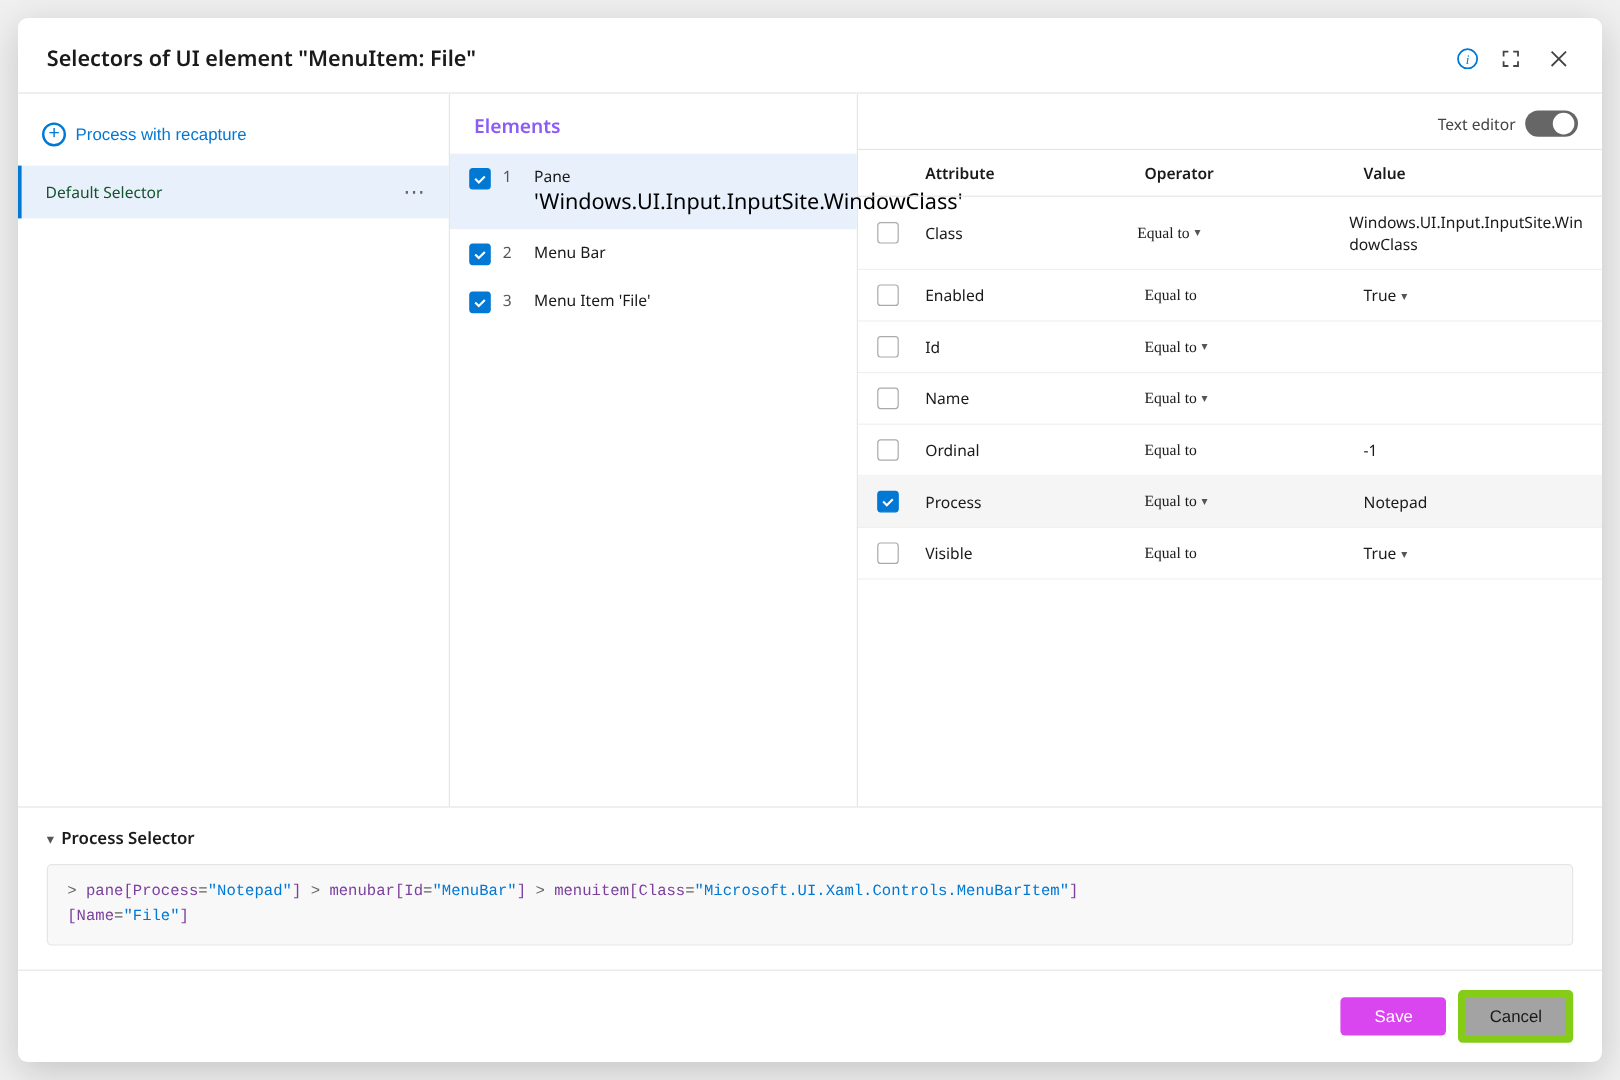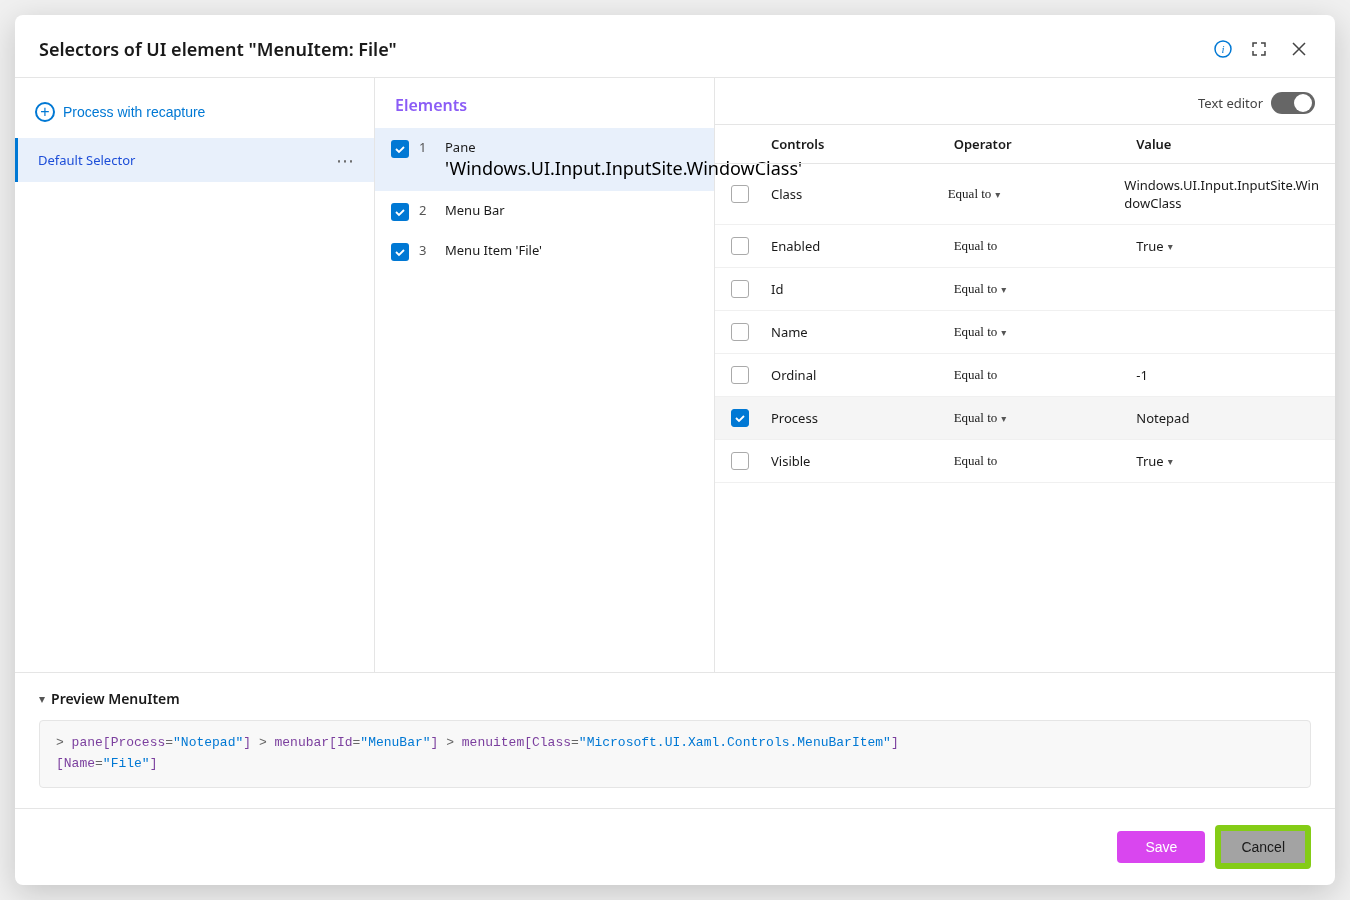--- a/index.html
+++ b/index.html
@@ -120,21 +120,21 @@
       cursor: pointer;
       border-left: 3px solid transparent;
       background: #f0f0f0;
     }
     .selector-item.active {
       background: #e8f0fb;
       border-left-color: #0078d4;
     }
     .selector-item-label {
       font-size: 13px;
-      color: #1d4ed8;
+      color: #14532d;
       font-weight: 400;
     }
     .more-icon {
       color: #666;
       font-size: 18px;
       cursor: pointer;
     }
 
     
     .center-panel {
@@ -454,21 +454,21 @@
       <div class="attributes-header-row">
         <div style="flex:1"></div>
         <div style="display:flex;align-items:center;gap:8px;">
           <span class="text-editor-label">Text editor</span>
           <div class="toggle-switch"></div>
         </div>
       </div>
 
       <div class="attr-table-header">
         <span></span>
-        <span>Controls</span>
+        <span>Attribute</span>
         <span>Operator</span>
         <span>Value</span>
       </div>
 
       <div class="attr-table">
 
         <div class="attr-row">
           <div class="attr-checkbox"></div>
           <span class="attr-name">Class</span>
           <div class="operator-dropdown">
@@ -550,21 +550,21 @@
             <span class="chevron-icon">▾</span>
           </div>
         </div>
       </div>
     </div>
   </div>
 
   <div class="preview-section">
     <div class="preview-header">
       <span class="collapse-icon">▾</span>
-      <span class="preview-header-text">Preview MenuItem</span>
+      <span class="preview-header-text">Process Selector</span>
     </div>
     <div class="preview-code">
       <span class="code-symbol">&gt; </span><span class="code-element">pane</span><span class="code-bracket">[</span><span class="code-attr-name">Process</span><span class="code-symbol">=</span><span class="code-string">"Notepad"</span><span class="code-bracket">]</span><span class="code-symbol"> &gt; </span><span class="code-element">menubar</span><span class="code-bracket">[</span><span class="code-attr-name">Id</span><span class="code-symbol">=</span><span class="code-string">"MenuBar"</span><span class="code-bracket">]</span><span class="code-symbol"> &gt; </span><span class="code-element">menuitem</span><span class="code-bracket">[</span><span class="code-attr-name">Class</span><span class="code-symbol">=</span><span class="code-string">"Microsoft.UI.Xaml.Controls.MenuBarItem"</span><span class="code-bracket">]</span><br><span class="code-bracket">[</span><span class="code-attr-name">Name</span><span class="code-symbol">=</span><span class="code-string">"File"</span><span class="code-bracket">]</span>
     </div>
   </div>
 
   <div class="footer">
     <button class="btn-save">Save</button>
     <button class="btn-cancel">Cancel</button>
   </div>

